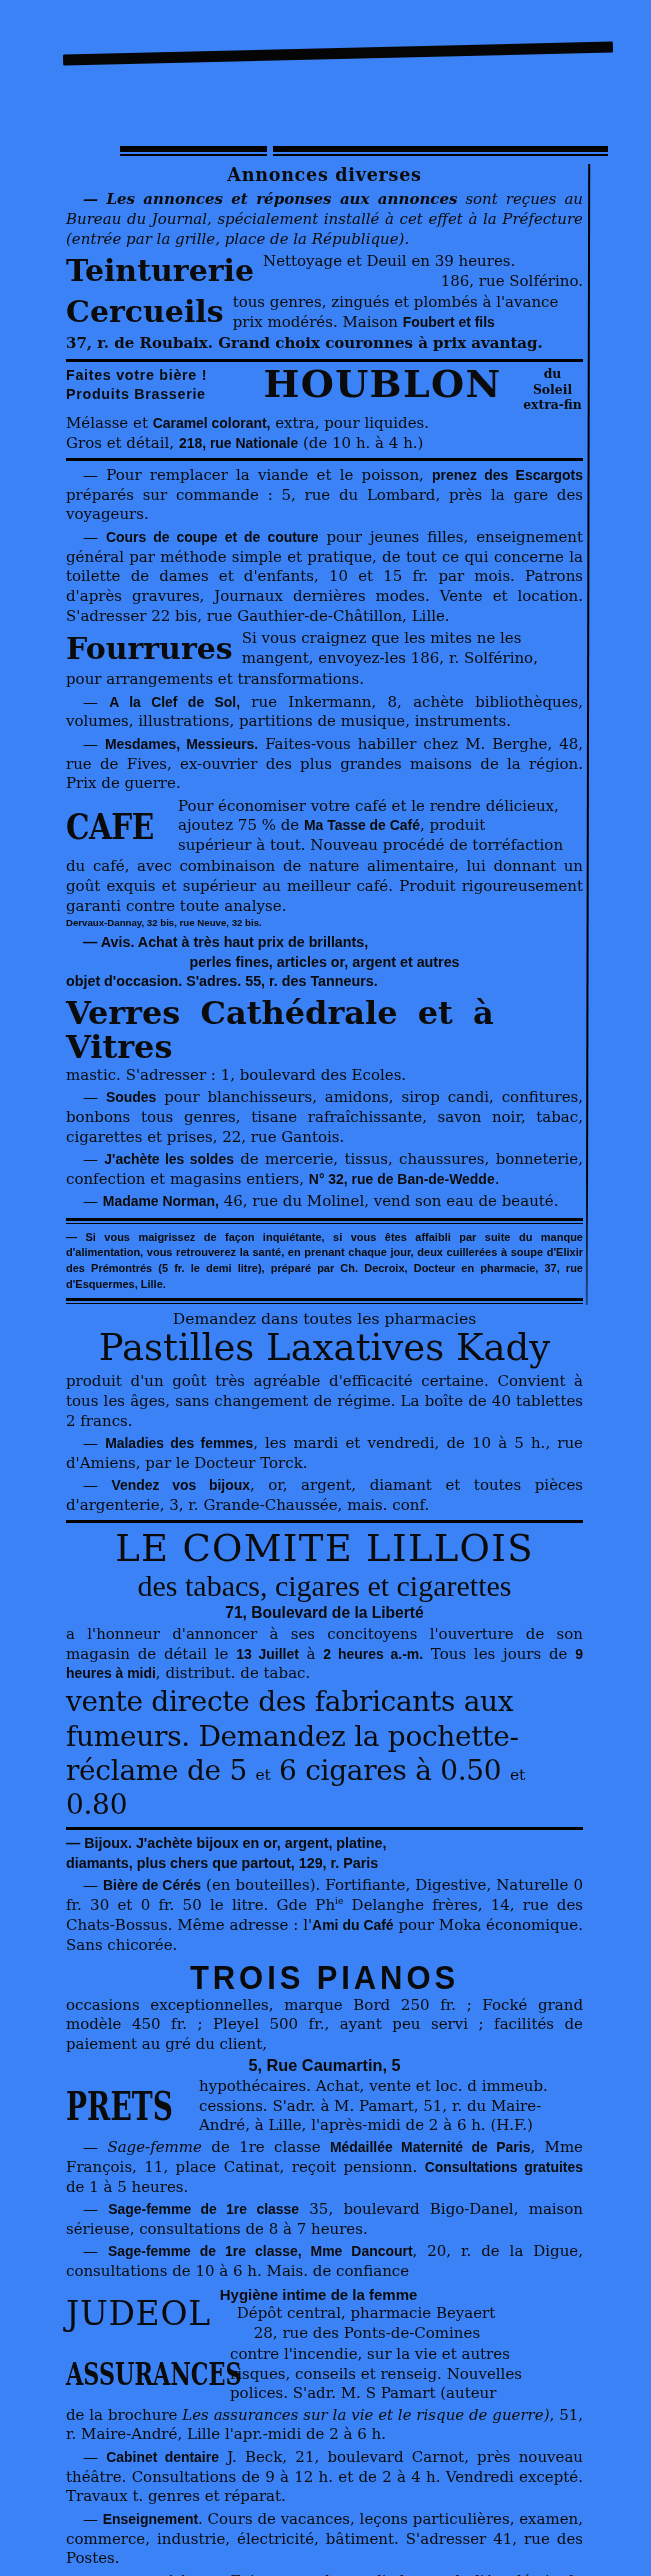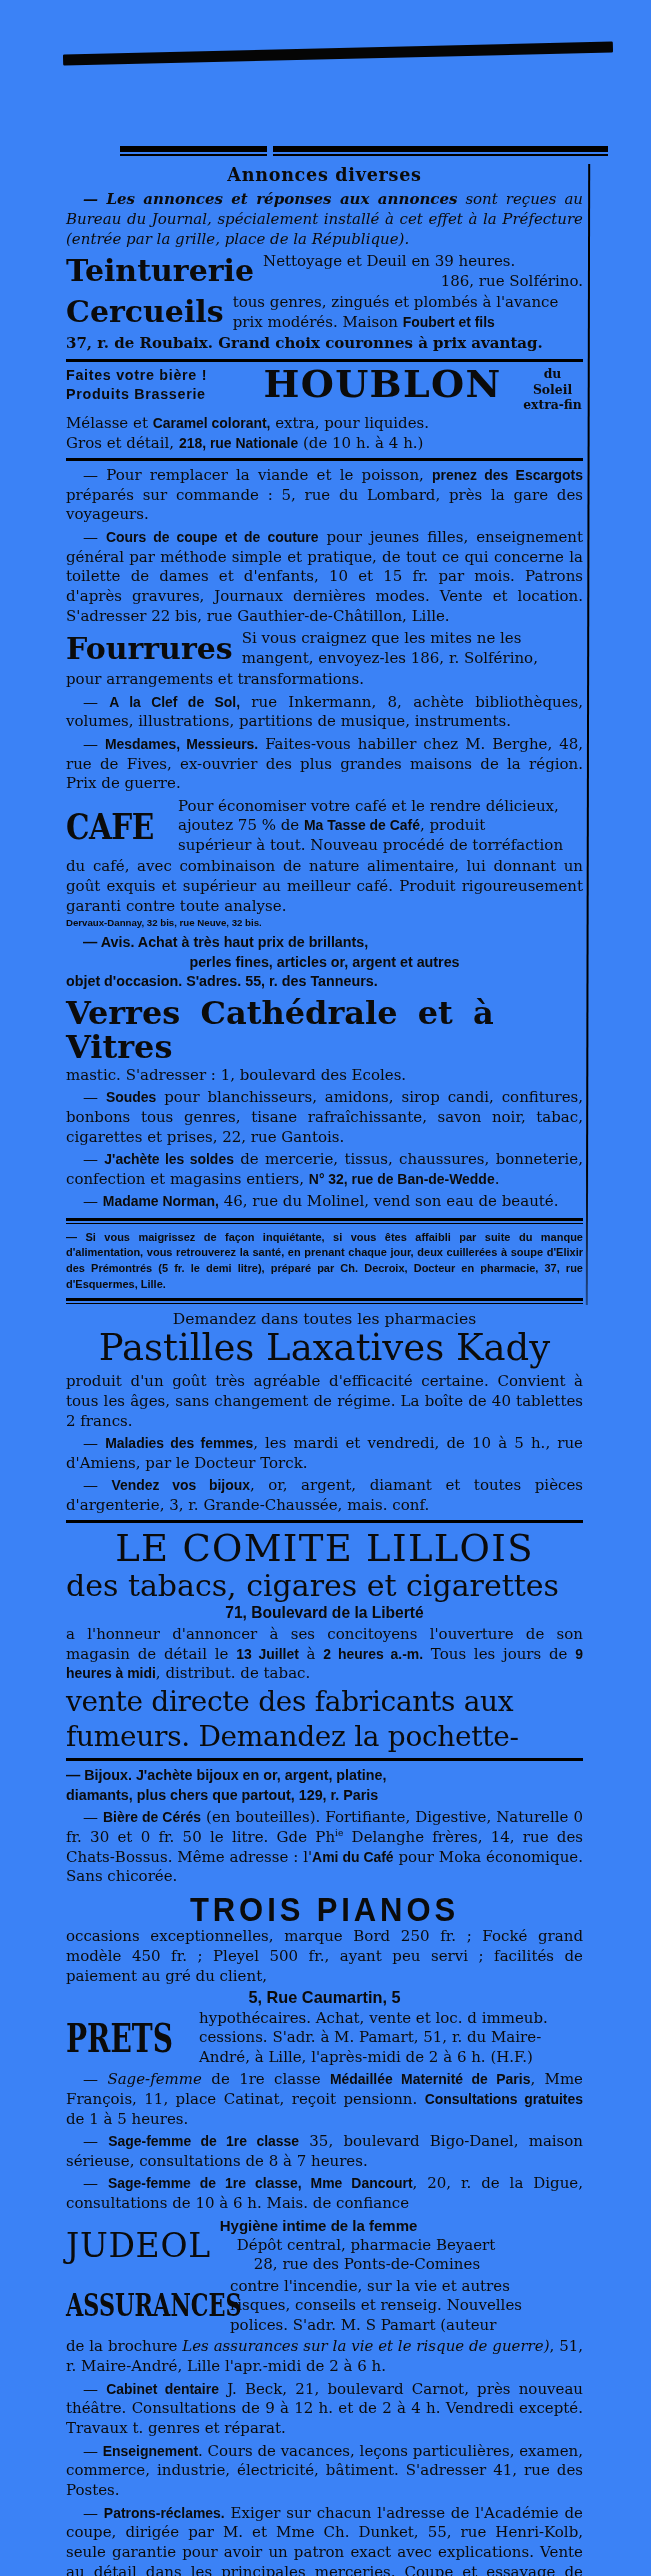--- a/index.html
+++ b/index.html
@@ -55,21 +55,21 @@
 
   .verres-title { font-weight:700; font-size:32px; line-height:1.05; margin:5.2px 0 1.3px 0; word-spacing:9px; }
 
   .elixir { font-family:"Liberation Sans",sans-serif; font-weight:700; font-size:11px;
     line-height:1.42; text-align:justify; margin:2px 0; }
 
   .kady-kicker { text-align:center; font-size:15.6px; margin:3.9px 0 1.3px 0; }
   .kady-title  { font-size:37px; line-height:1.05; text-align:center; margin:1.3px 0 3.9px 0; white-space:nowrap; }
 
   .comite-t1 { text-align:center; font-size:37px; line-height:1.05; margin:6.5px 0 1.3px 0; letter-spacing:1.3px; }
-  .comite-t2 { text-align:left; font-size:30px; line-height:1.05; margin:1.3px 0 2.6px 0; }
+  .comite-t2 { text-align:center; font-size:30px; line-height:1.05; margin:1.3px 0 2.6px 0;font-family:Liberation Serif, serif; }
   .comite-addr { text-align:center; font-family:"Liberation Sans",sans-serif; font-weight:700; font-size:15.6px; margin:1.3px 0 2.6px 0; }
   .comite-big { font-size:28px; line-height:1.22; letter-spacing:-0.3px; }
   .comite-big .small-et { font-size:15.6px; }
 
   .pianos-title { text-align:center; font-family:"Liberation Sans",sans-serif; font-weight:700;
     font-size:31px; letter-spacing:3.9px; line-height:1; margin:6.5px 0 2.6px 0; transform:scaleY(1.08); }
   .pianos-addr { text-align:center; font-family:"Liberation Sans",sans-serif; font-weight:700; font-size:16.3px; margin:1.3px 0; }
 
   .cond { display:inline-block; transform:scaleX(.72); transform-origin:left center; font-weight:700; white-space:nowrap; }
   .prets-title { font-size:39px; }
@@ -194,20 +194,21 @@
     <hr class="rule">
 
     <div>
       <div class="comite-t1">LE COMITE LILLOIS</div>
       <div class="comite-t2">des tabacs, cigares et cigarettes</div>
       <div class="comite-addr">71, Boulevard de la Liberté</div>
       <p class="para" style="margin:1.3px 0"><span>a l'honneur d'annoncer à ses concitoyens l'ouverture de son magasin de détail le </span><span class="bs">13 Juillet</span><span> à </span><span class="bs">2 heures a.-m.</span><span> Tous les jours de </span><span class="bs">9 heures à midi</span><span>, distribut. de tabac.</span></p>
       <div class="comite-big">
         <div>vente directe des fabricants aux</div>
         <div>fumeurs. Demandez la pochette-</div>
+        <div><span>réclame de 5 </span><span class="small-et">et</span><span> 6 cigares à 0.50 </span><span class="small-et">et</span><span> 0.80</span></div>
       </div>
     </div>
 
     <hr class="rule">
 
     <div class="avis" style="margin:1.3px 0">
       <div>— Bijoux. J'achète bijoux en or, argent, platine,</div>
       <div>diamants, plus chers que partout, 129, r. Paris</div>
     </div>
 

